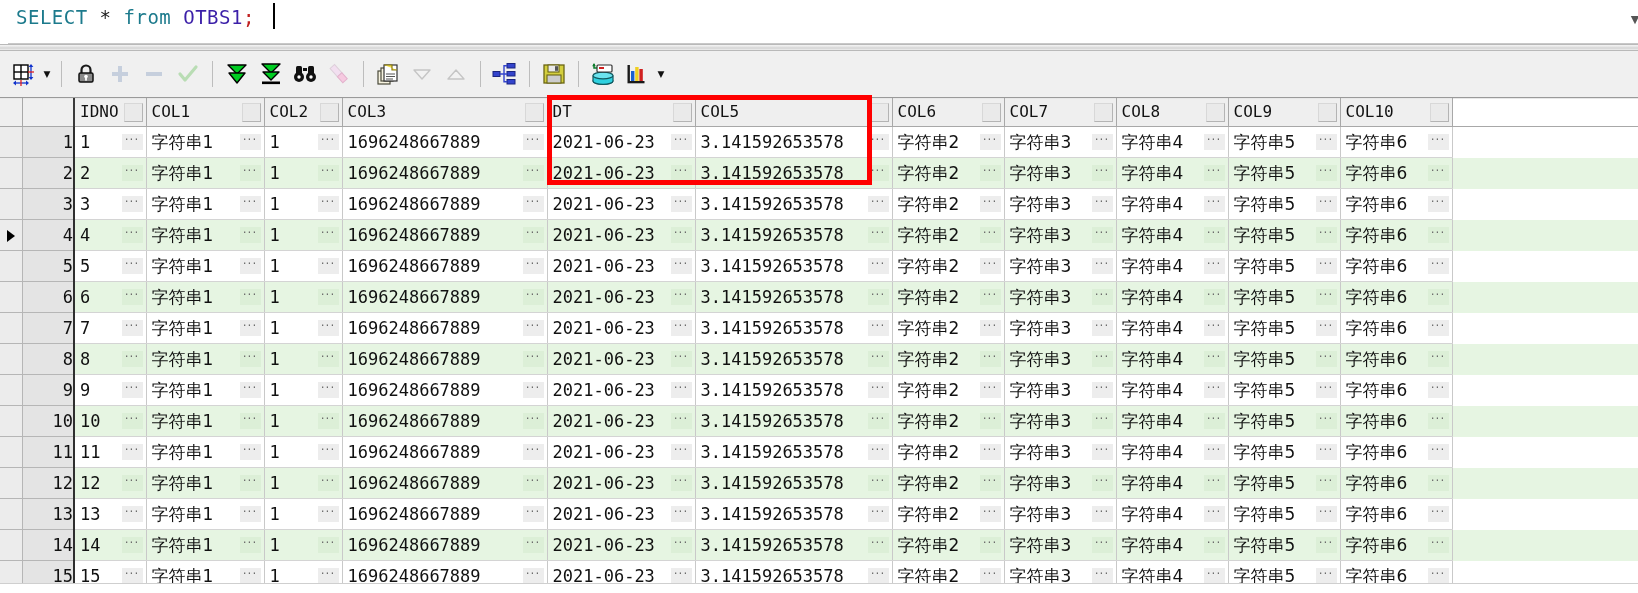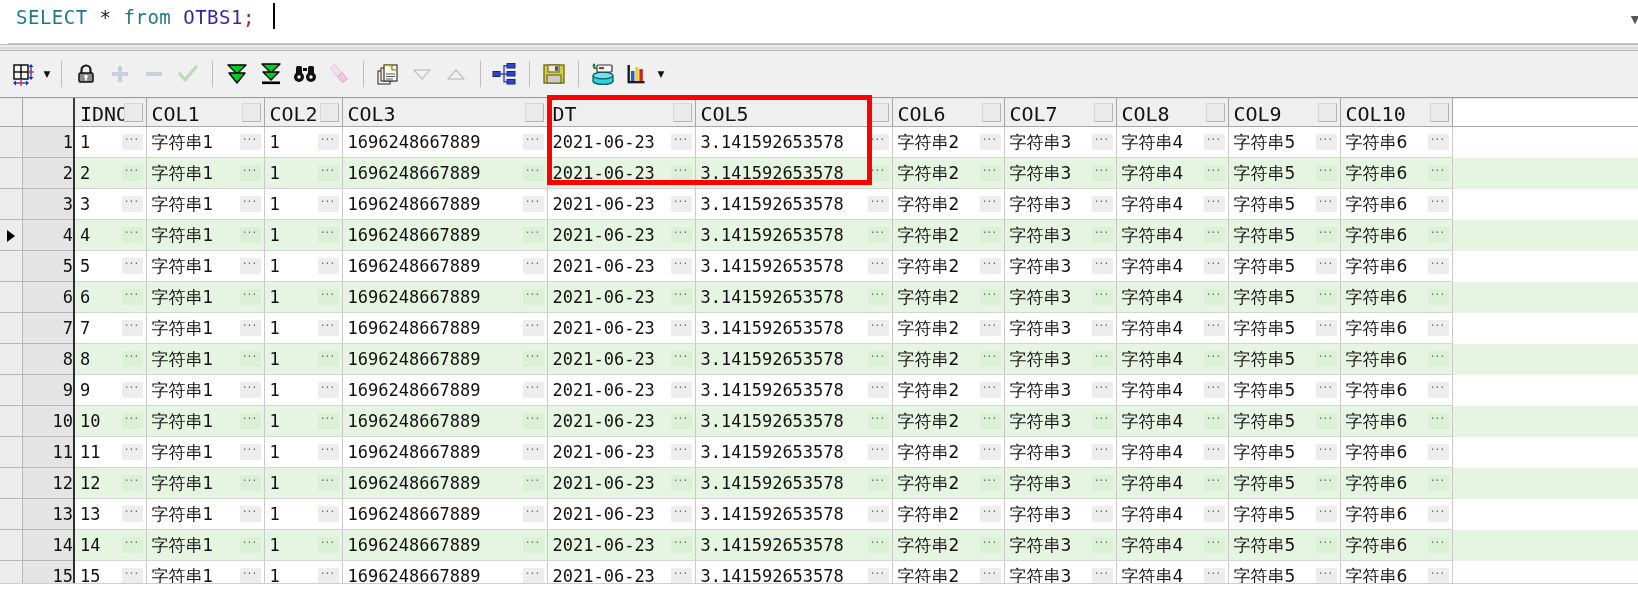--- a/index.html
+++ b/index.html
@@ -113,21 +113,21 @@
     font-weight: normal;
     font-size: 16px;
     color: #121212;
     text-align: left;
     position: relative;
     font-family: "DejaVu Sans Mono", "Liberation Mono", monospace;
   }
   thead th .hlabel {
     position: absolute;
     left: 5px; top: 3px;
-    font-size: 20px;
+    font-size: 16px;
     letter-spacing: 0px;
     text-align: center;
   }
   thead th .hbtn {
     position: absolute;
     right: 3px; top: 4px;
     width: 19px; height: 19px;
     background: #eaeaea;
     border: 1px solid #b4b4b4;
     border-top-color: #d8d8d8;

